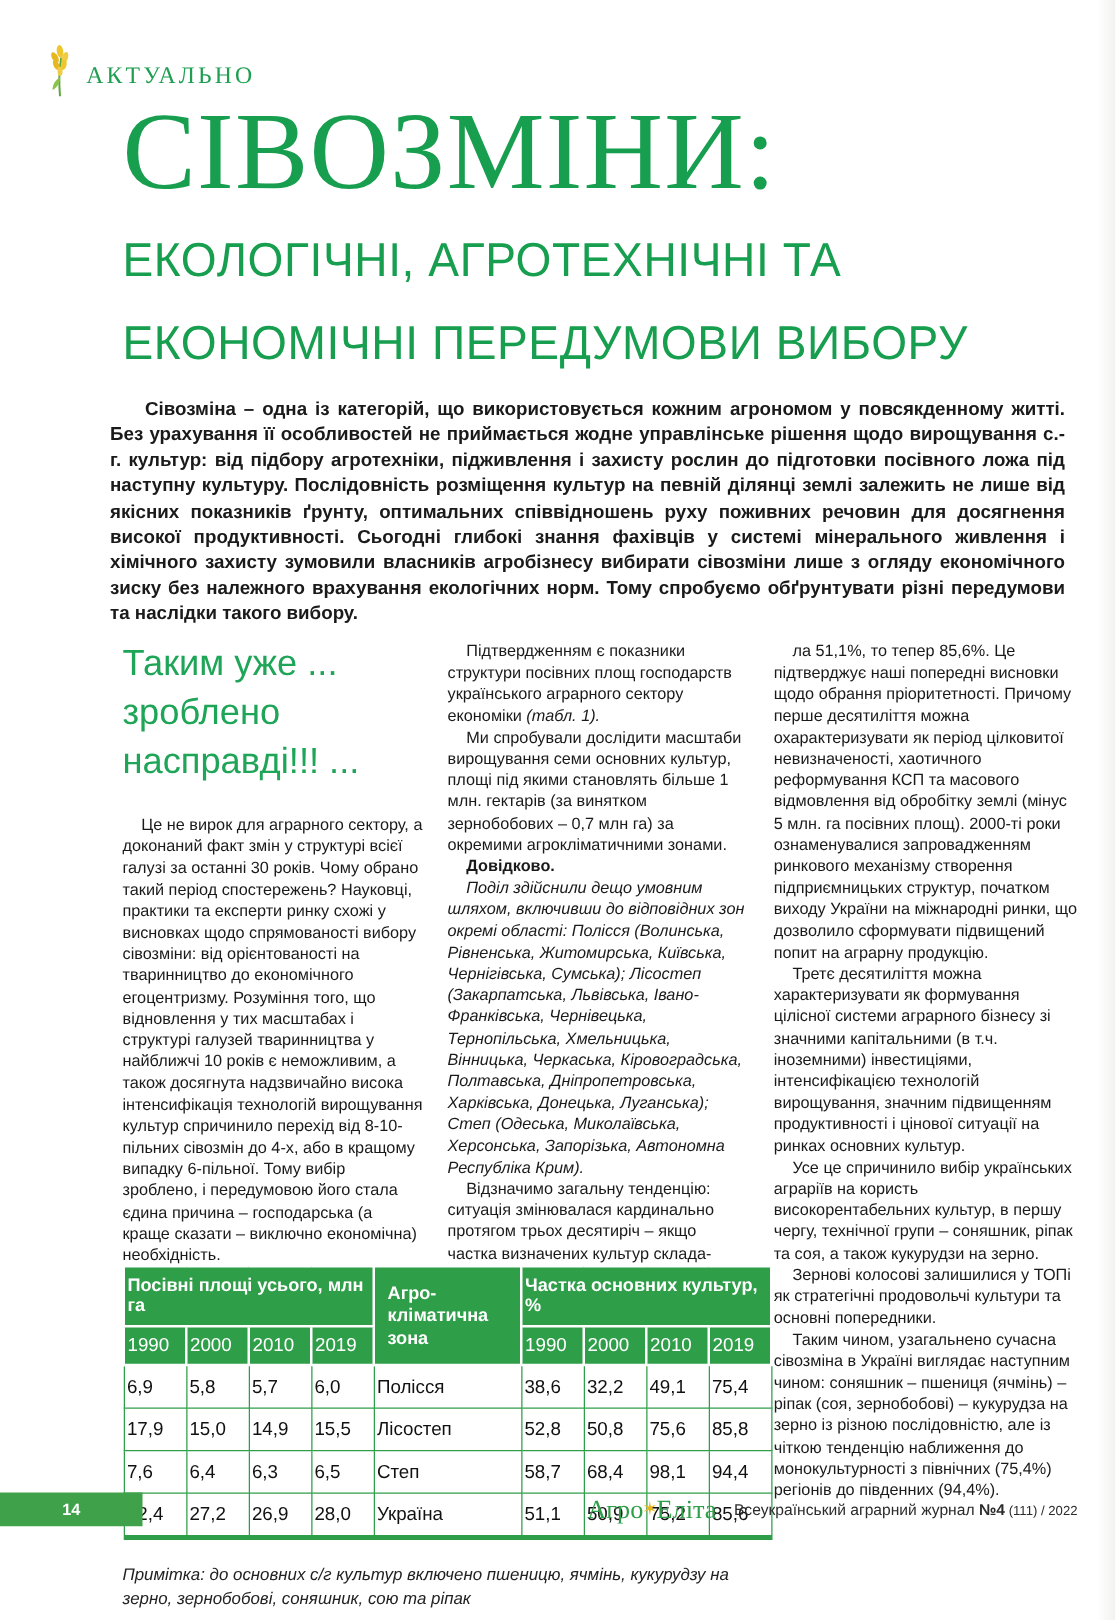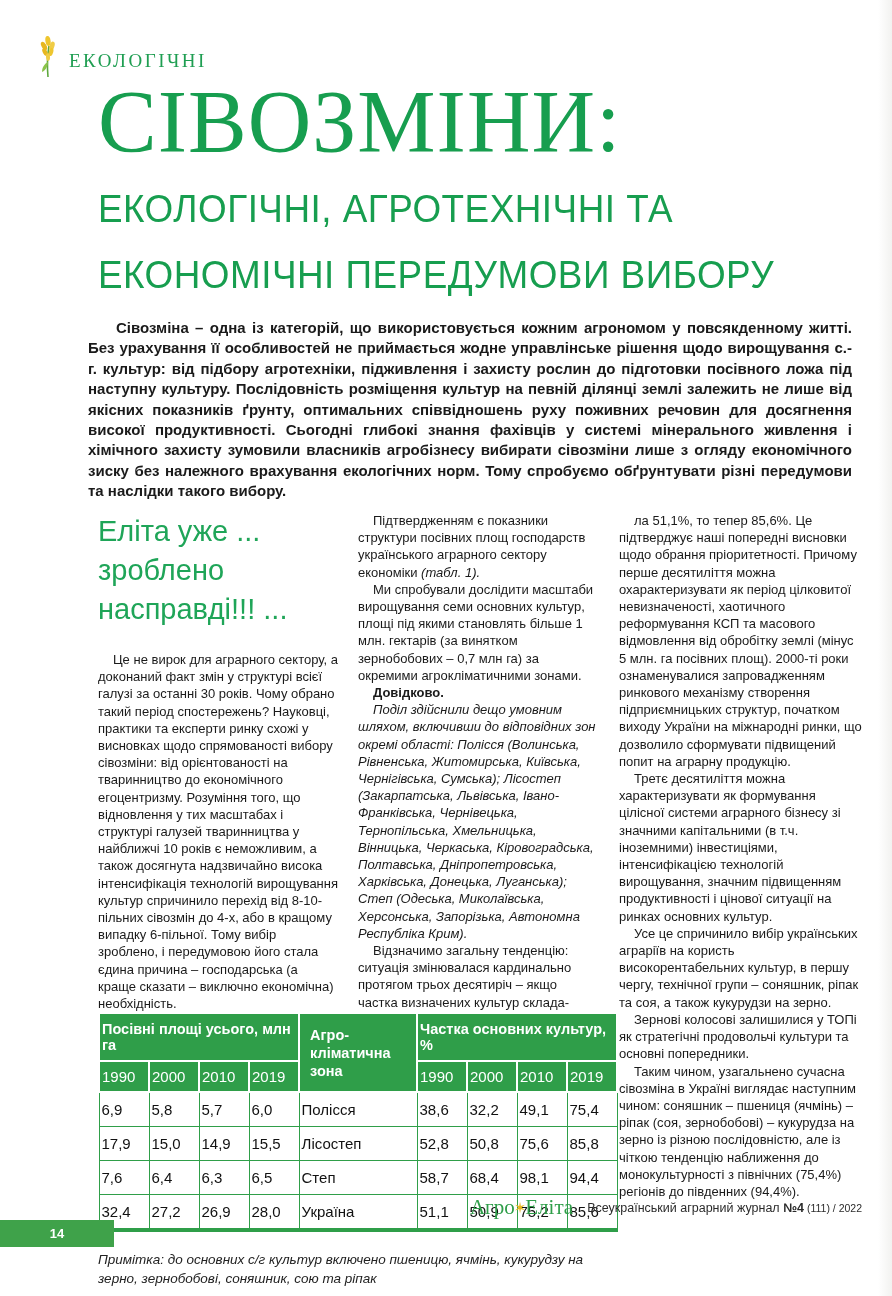--- a/index.html
+++ b/index.html
@@ -56,21 +56,21 @@
   td.zone { background:#fff; color:#111; font-size:15px; border:1px solid #2f9e49;
             padding:8px 2px; }
   col.c-year { width:50px; }
   col.c-zone { width:118px; }
 
   .note { margin-top:18px; font-style:italic; font-size:13.5px; line-height:19px; color:#222; }
 
   
   .page-num-box { position:absolute; left:0; top:1194px; width:114px; height:27px;
                   background:#3fa24a; color:#fff; font-weight:bold; font-size:13px;
-                  display:flex; align-items:center; justify-content:center;margin-top:26px; }
+                  display:flex; align-items:center; justify-content:center; }
   .footer-right { position:absolute; right:30px; top:1194px; height:27px;
                   display:flex; align-items:center; gap:14px; }
   .logo { font-family:"Liberation Serif", serif; font-size:21px; color:#2f9e49;
           display:flex; align-items:center; }
   .logo .wheat-star { color:#e9b820; font-size:15px; margin:0 -1px; }
   .journal { font-size:12.5px; color:#2b2b2b;text-align:center; }
   .journal .issue { font-weight:bold; }
   .journal .small { font-size:10.5px; }
 </style>
 </head>
@@ -85,39 +85,39 @@
         <path d="M13 10 C 11 22, 11 30, 12 41" stroke="#5da83d" stroke-width="1.6" fill="none"></path>
         <ellipse cx="12" cy="5" rx="2.6" ry="5" fill="#eec62f" transform="rotate(-8 12 5)"></ellipse>
         <ellipse cx="8" cy="10" rx="2.4" ry="4.6" fill="#e7b71f" transform="rotate(-30 8 10)"></ellipse>
         <ellipse cx="16" cy="10" rx="2.4" ry="4.6" fill="#f0cc45" transform="rotate(18 16 10)"></ellipse>
         <ellipse cx="9" cy="16" rx="2.2" ry="4.2" fill="#e7b71f" transform="rotate(-26 9 16)"></ellipse>
         <ellipse cx="15" cy="16" rx="2.2" ry="4.2" fill="#eec62f" transform="rotate(16 15 16)"></ellipse>
         <ellipse cx="12" cy="21" rx="2.0" ry="3.8" fill="#f0cc45" transform="rotate(-4 12 21)"></ellipse>
         <path d="M12 26 C 8 28, 6 32, 6 36 C 10 34, 12 30, 12 26" fill="#8bc34a"></path>
       </svg>
     </span>
-    <span class="badge-label">ЕКОЛОГІЧНІ</span>
+    <span class="badge-label">АКТУАЛЬНО</span>
   </div>
 
   <div class="header">
     <div class="title">СІВОЗМІНИ:</div>
     <div class="subtitle">
       <div>ЕКОЛОГІЧНІ, АГРОТЕХНІЧНІ ТА</div>
       <div>ЕКОНОМІЧНІ ПЕРЕДУМОВИ ВИБОРУ</div>
     </div>
   </div>
 
   <div class="intro">Сівозміна – одна із категорій, що використовується кожним агрономом у повсякденному житті. Без урахування її особливостей не приймається жодне управлінське рішення щодо вирощування с.-г. культур: від підбору агротехніки, підживлення і захисту рослин до підготовки посівного ложа під наступну культуру. Послідовність розміщення культур на певній ділянці землі залежить не лише від якісних показників ґрунту, оптимальних співвідношень руху поживних речовин для досягнення високої продуктивності. Сьогодні глибокі знання фахівців у системі мінерального живлення і хімічного захисту зумовили власників агробізнесу вибирати сівозміни лише з огляду економічного зиску без належного врахування екологічних норм. Тому спробуємо обґрунтувати різні передумови та наслідки такого вибору.</div>
 
   <div class="content">
     <div class="left-block">
       <div class="cols">
         <div class="col1 coltext">
           <div class="col-heading">
-            <div>Еліта уже ...</div>
+            <div>Таким уже ...</div>
             <div>зроблено</div>
             <div>насправді!!! ...</div>
           </div>
           <p>Це не вирок для аграрного сектору, а доконаний факт змін у структурі всієї галузі за останні 30 років. Чому обрано такий період спостережень? Науковці, практики та експерти ринку схожі у висновках щодо спрямованості вибору сівозміни: від орієнтованості на тваринництво до економічного егоцентризму. Розуміння того, що відновлення у тих масштабах і структурі галузей тваринництва у найближчі 10 років є неможливим, а також досягнута надзвичайно висока інтенсифікація технологій вирощування культур спричинило перехід від 8-10-пільних сівозмін до 4-х, або в кращому випадку 6-пільної. Тому вибір зроблено, і передумовою його стала єдина причина – господарська (а краще сказати – виключно економічна) необхідність.</p>
         </div>
         <div class="col2 coltext">
           <p class="ref-wrap"><span>Підтвердженням є показники структури посівних площ господарств українського аграрного сектору економіки </span><span class="it">(табл. 1).</span></p>
           <p>Ми спробували дослідити масштаби вирощування семи основних культур, площі під якими становлять більше 1 млн. гектарів (за винятком зернобобових – 0,7 млн га) за окремими агрокліматичними зонами.</p>
           <p class="b">Довідково.</p>
           <p class="it">Поділ здійснили дещо умовним шляхом, включивши до відповідних зон окремі області: Полісся (Волинська, Рівненська, Житомирська, Київська, Чернігівська, Сумська); Лісостеп (Закарпатська, Львівська, Івано-Франківська, Чернівецька, Тернопільська, Хмельницька, Вінницька, Черкаська, Кіровоградська, Полтавська, Дніпропетровська, Харківська, Донецька, Луганська); Степ (Одеська, Миколаївська, Херсонська, Запорізька, Автономна Республіка Крим).</p>

